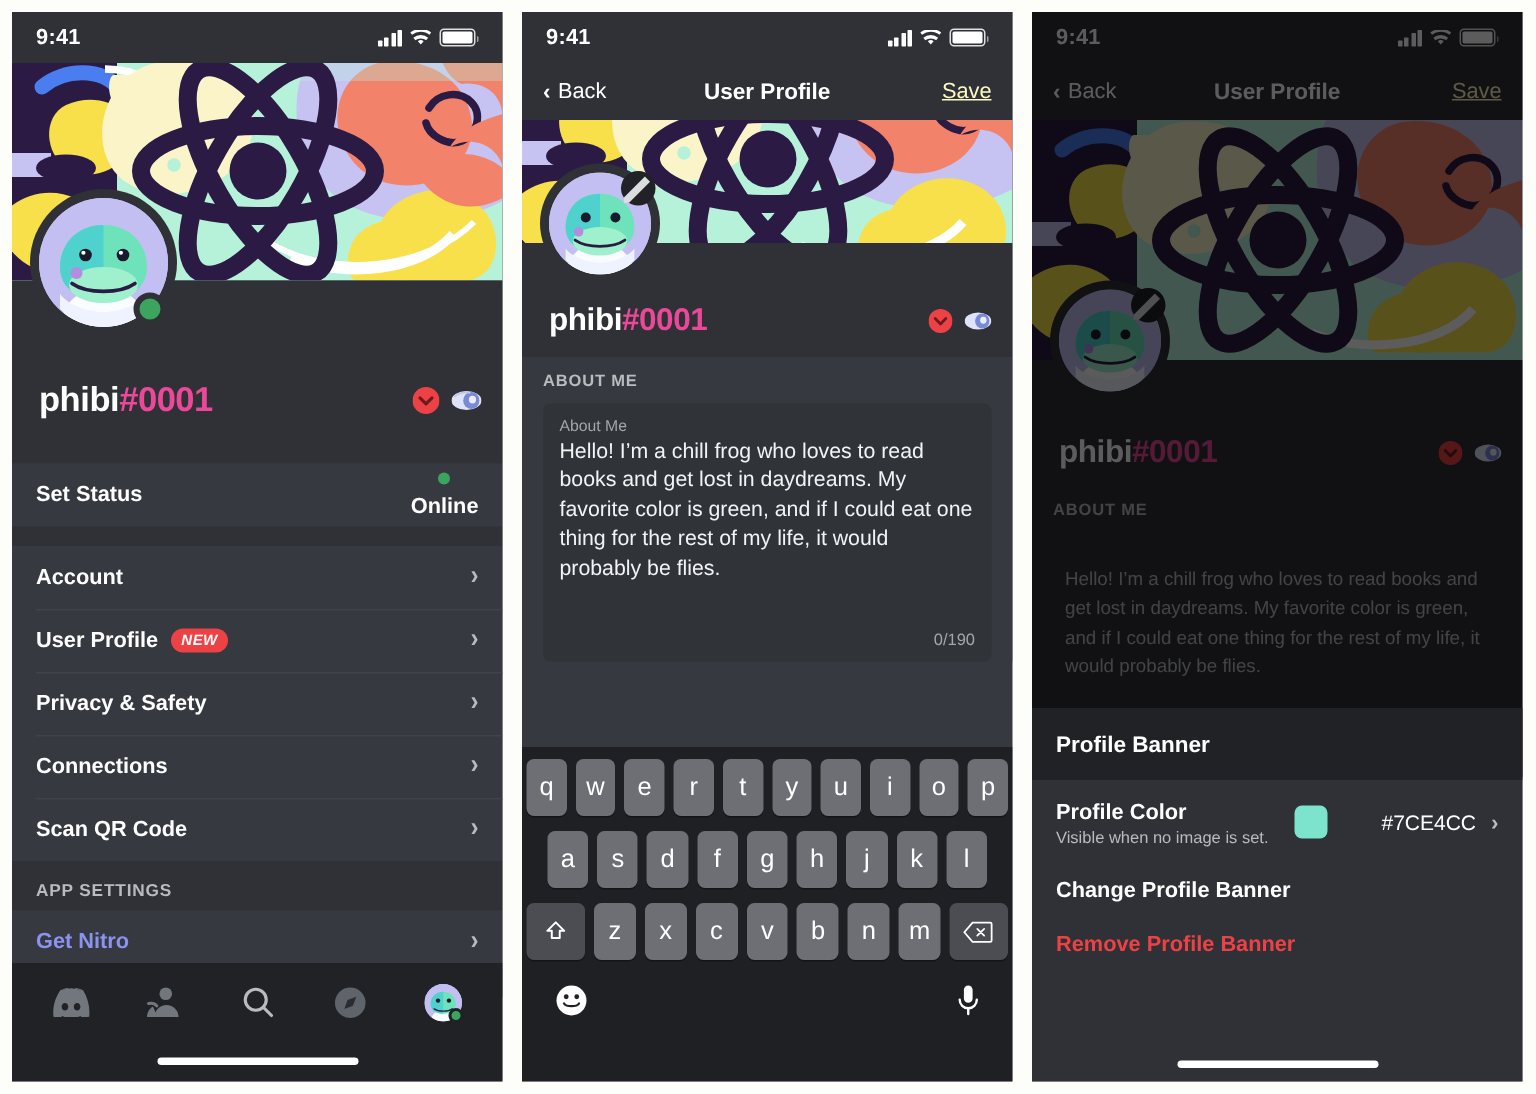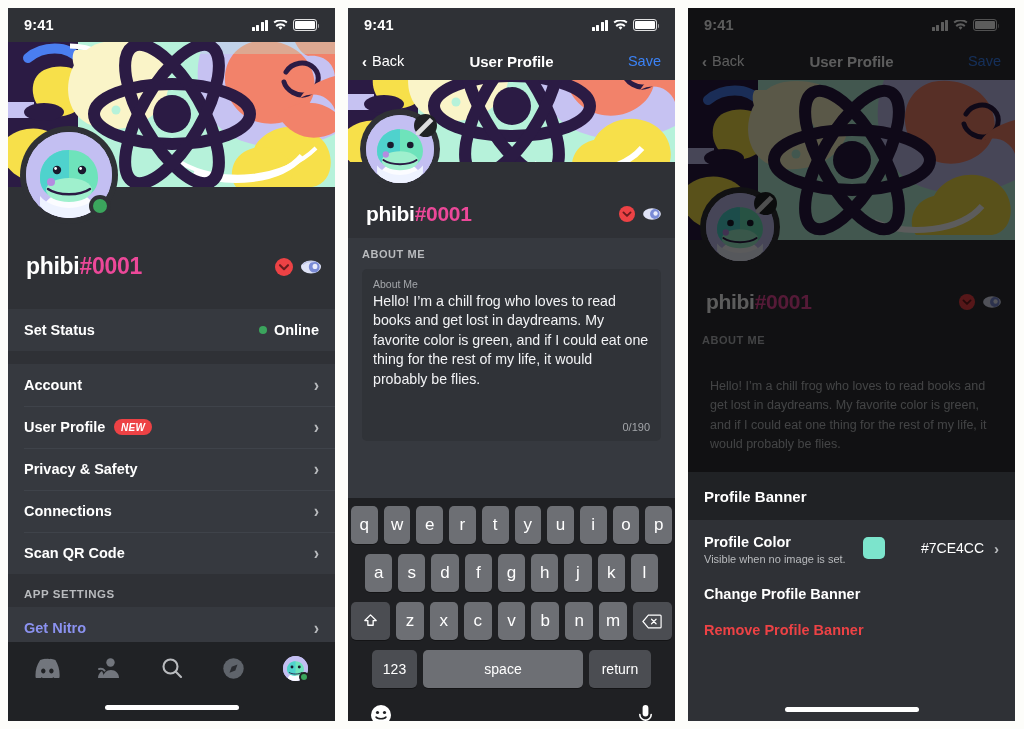--- a/index.html
+++ b/index.html
@@ -103,21 +103,21 @@
     color:#fff; font-size:14.5px; font-weight:bold;
   }
   .row + .row::before {
     content:""; position:absolute; left:16px; right:0; top:0;
     height:1px; background:#3f434a;
   }
   .row .left { display:flex; align-items:center; gap:9px; }
   .chev { color:#b9bbbe; font-size:16px; font-weight:bold; line-height:1;
           transform: scaleY(1.15); }
   .status-val { display:flex; align-items:center; gap:7px;
-    color:#fff; font-size:14.5px; font-weight:bold; }
+    color:#fff; font-size:14.5px; font-weight:bold;flex-direction:column; }
   .dot-online { width:8px; height:8px; border-radius:50%; background:#3ba55d; }
   .pill-new {
     background:#ed4245; color:#fff; font-size:10px; font-weight:bold;
     padding:2.5px 6.5px; border-radius:9px; letter-spacing:.3px;font-style:italic;
   }
   .sect-head {
     background:#2f3136; color:#b9bbbe; font-size:11.5px; font-weight:bold;
     letter-spacing:.55px; padding: 14px 16px 7px 16px;
   }
   .row.nitro { color:#8b92f0; }
@@ -144,21 +144,21 @@
     height:38px; background:#2f3136; display:flex; align-items:center;
     padding: 0 14px; position:relative; z-index:5;
   }
   .nav-back { display:flex; align-items:center; gap:5px; color:#fff;
               font-size:14.5px; }
   .nav-back .bchev { font-size:15px; font-weight:bold; line-height:1; }
   .nav-title {
     position:absolute; left:0; right:0; text-align:center;
     color:#fff; font-size:15px; font-weight:bold; pointer-events:none;
   }
-  .nav-save { margin-left:auto; color:#3b82f6; font-size:14.5px; }
+  .nav-save { margin-left:auto; color:#fef9c3; font-size:14.5px;text-decoration:underline; }
 
   .p2-banner { height: 82px; overflow:hidden; position:relative; }
   .p2-banner svg { position:absolute; top:-46px; left:0; width:100%; height:145px; }
   .p2-head { background:#2f3136; position:relative; height:76px; }
   .p2-avatar { position:absolute; left:18px; top:-47px; width:68px; height:68px; z-index:4; }
   .p2-pencil {
     position:absolute; right:-3px; top:-1px; width:23px; height:23px;
     border-radius:50%; background:#202225; display:flex;
     align-items:center; justify-content:center; z-index:5;
   }
@@ -608,25 +608,20 @@
         <div class="key">b</div>
         <div class="key">n</div>
         <div class="key">m</div>
         <div class="key wide">
           <svg width="20" height="15" viewBox="0 0 22 16">
             <path d="M7 1h13a1 1 0 0 1 1 1v12a1 1 0 0 1-1 1H7L1 8z" fill="none" stroke="#fff" stroke-width="1.3"></path>
             <path d="M10.5 5.5l5 5M15.5 5.5l-5 5" stroke="#fff" stroke-width="1.3" stroke-linecap="round"></path>
           </svg>
         </div>
       </div>
-      <div class="kb-row r4">
-        <div class="key num">123</div>
-        <div class="key space">space</div>
-        <div class="key ret">return</div>
-      </div>
       <div class="kb-bottom">
         <svg width="22" height="22" viewBox="0 0 22 22">
           <circle cx="11" cy="11" r="10" fill="#fff"></circle>
           <circle cx="7.5" cy="8.5" r="1.6" fill="#1f2023"></circle>
           <circle cx="14.5" cy="8.5" r="1.6" fill="#1f2023"></circle>
           <path d="M6 13c1.6 2.4 8.4 2.4 10 0" stroke="#1f2023" stroke-width="1.5" fill="none" stroke-linecap="round"></path>
         </svg>
         <svg width="15" height="22" viewBox="0 0 15 22">
           <rect x="4.6" y="1" width="5.8" height="11.5" rx="2.9" fill="#fff"></rect>
           <path d="M1.8 10.5a5.7 5.7 0 0 0 11.4 0" stroke="#fff" stroke-width="1.6" fill="none" stroke-linecap="round"></path>

